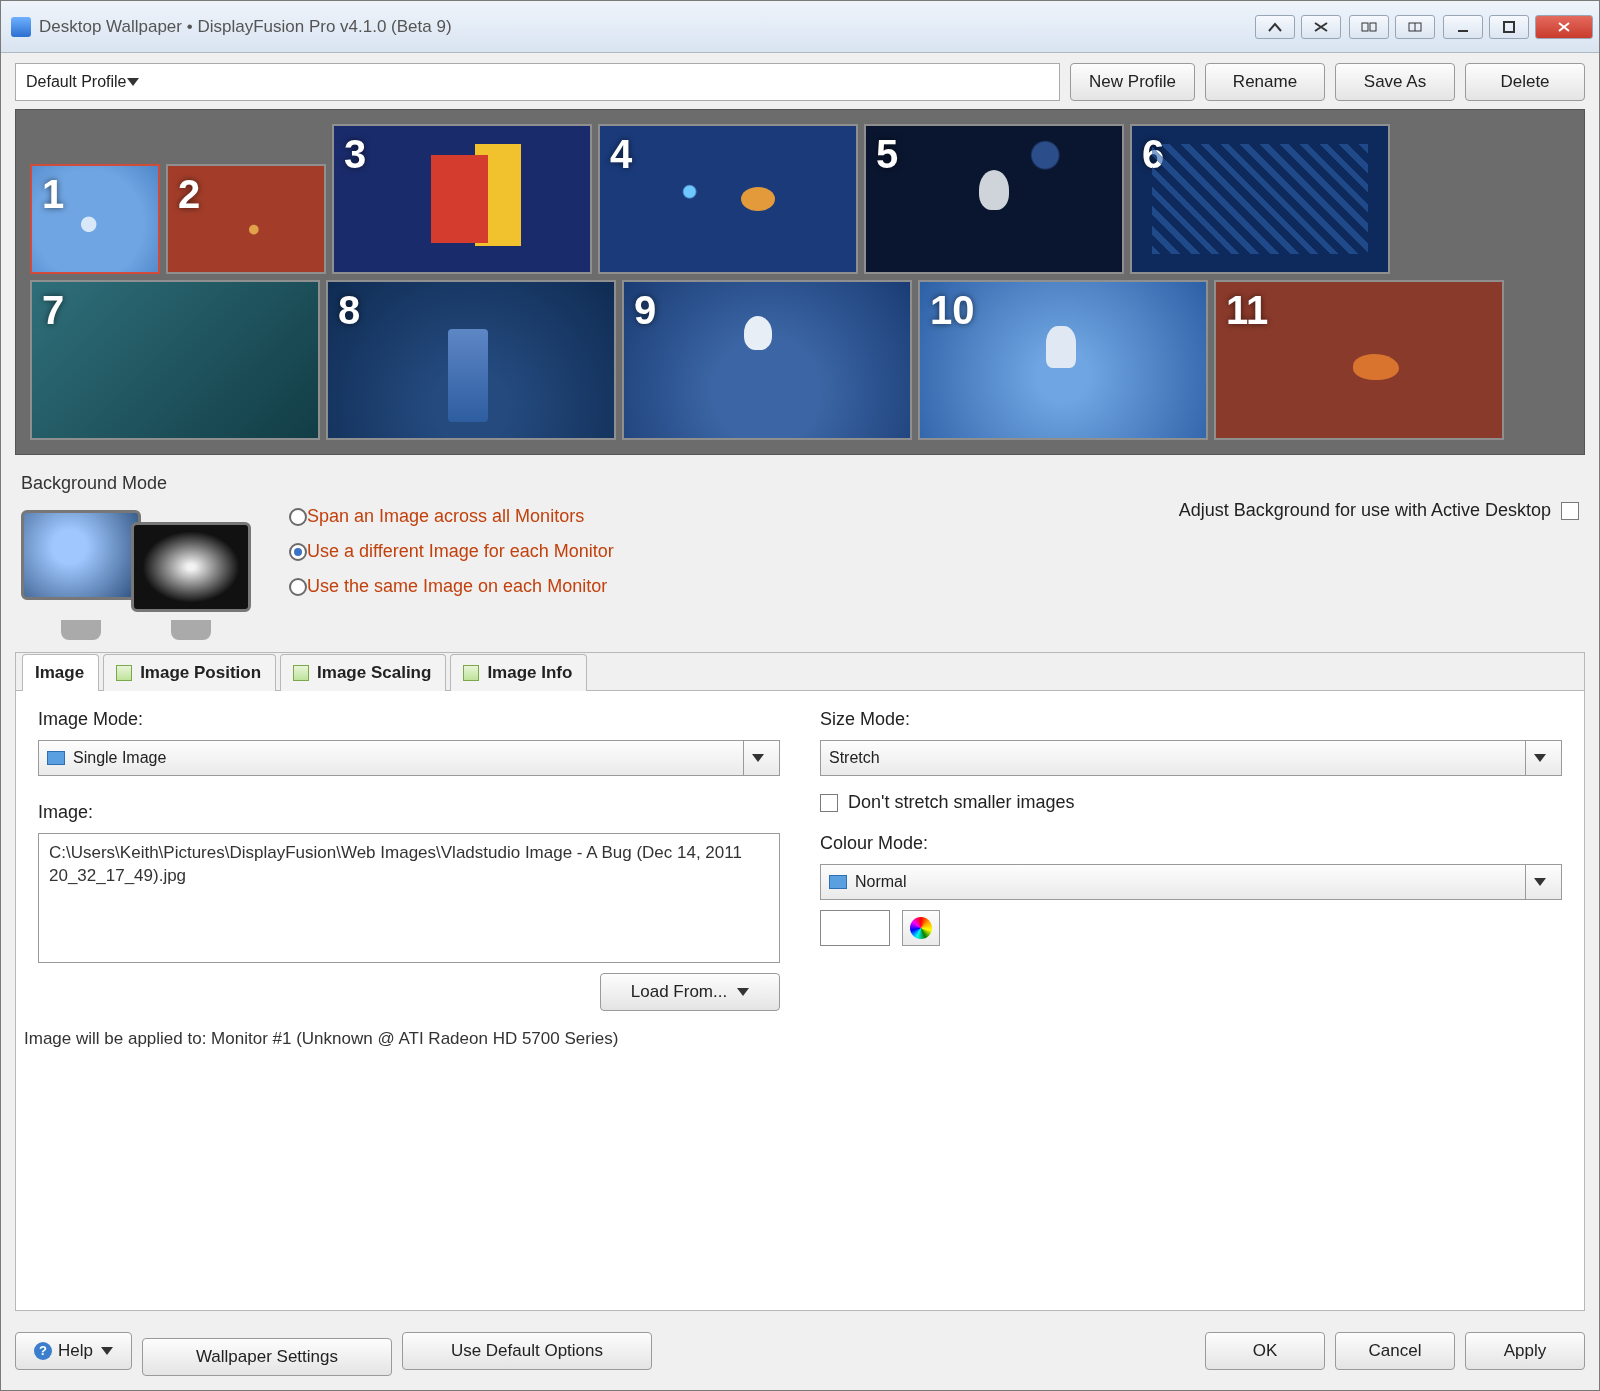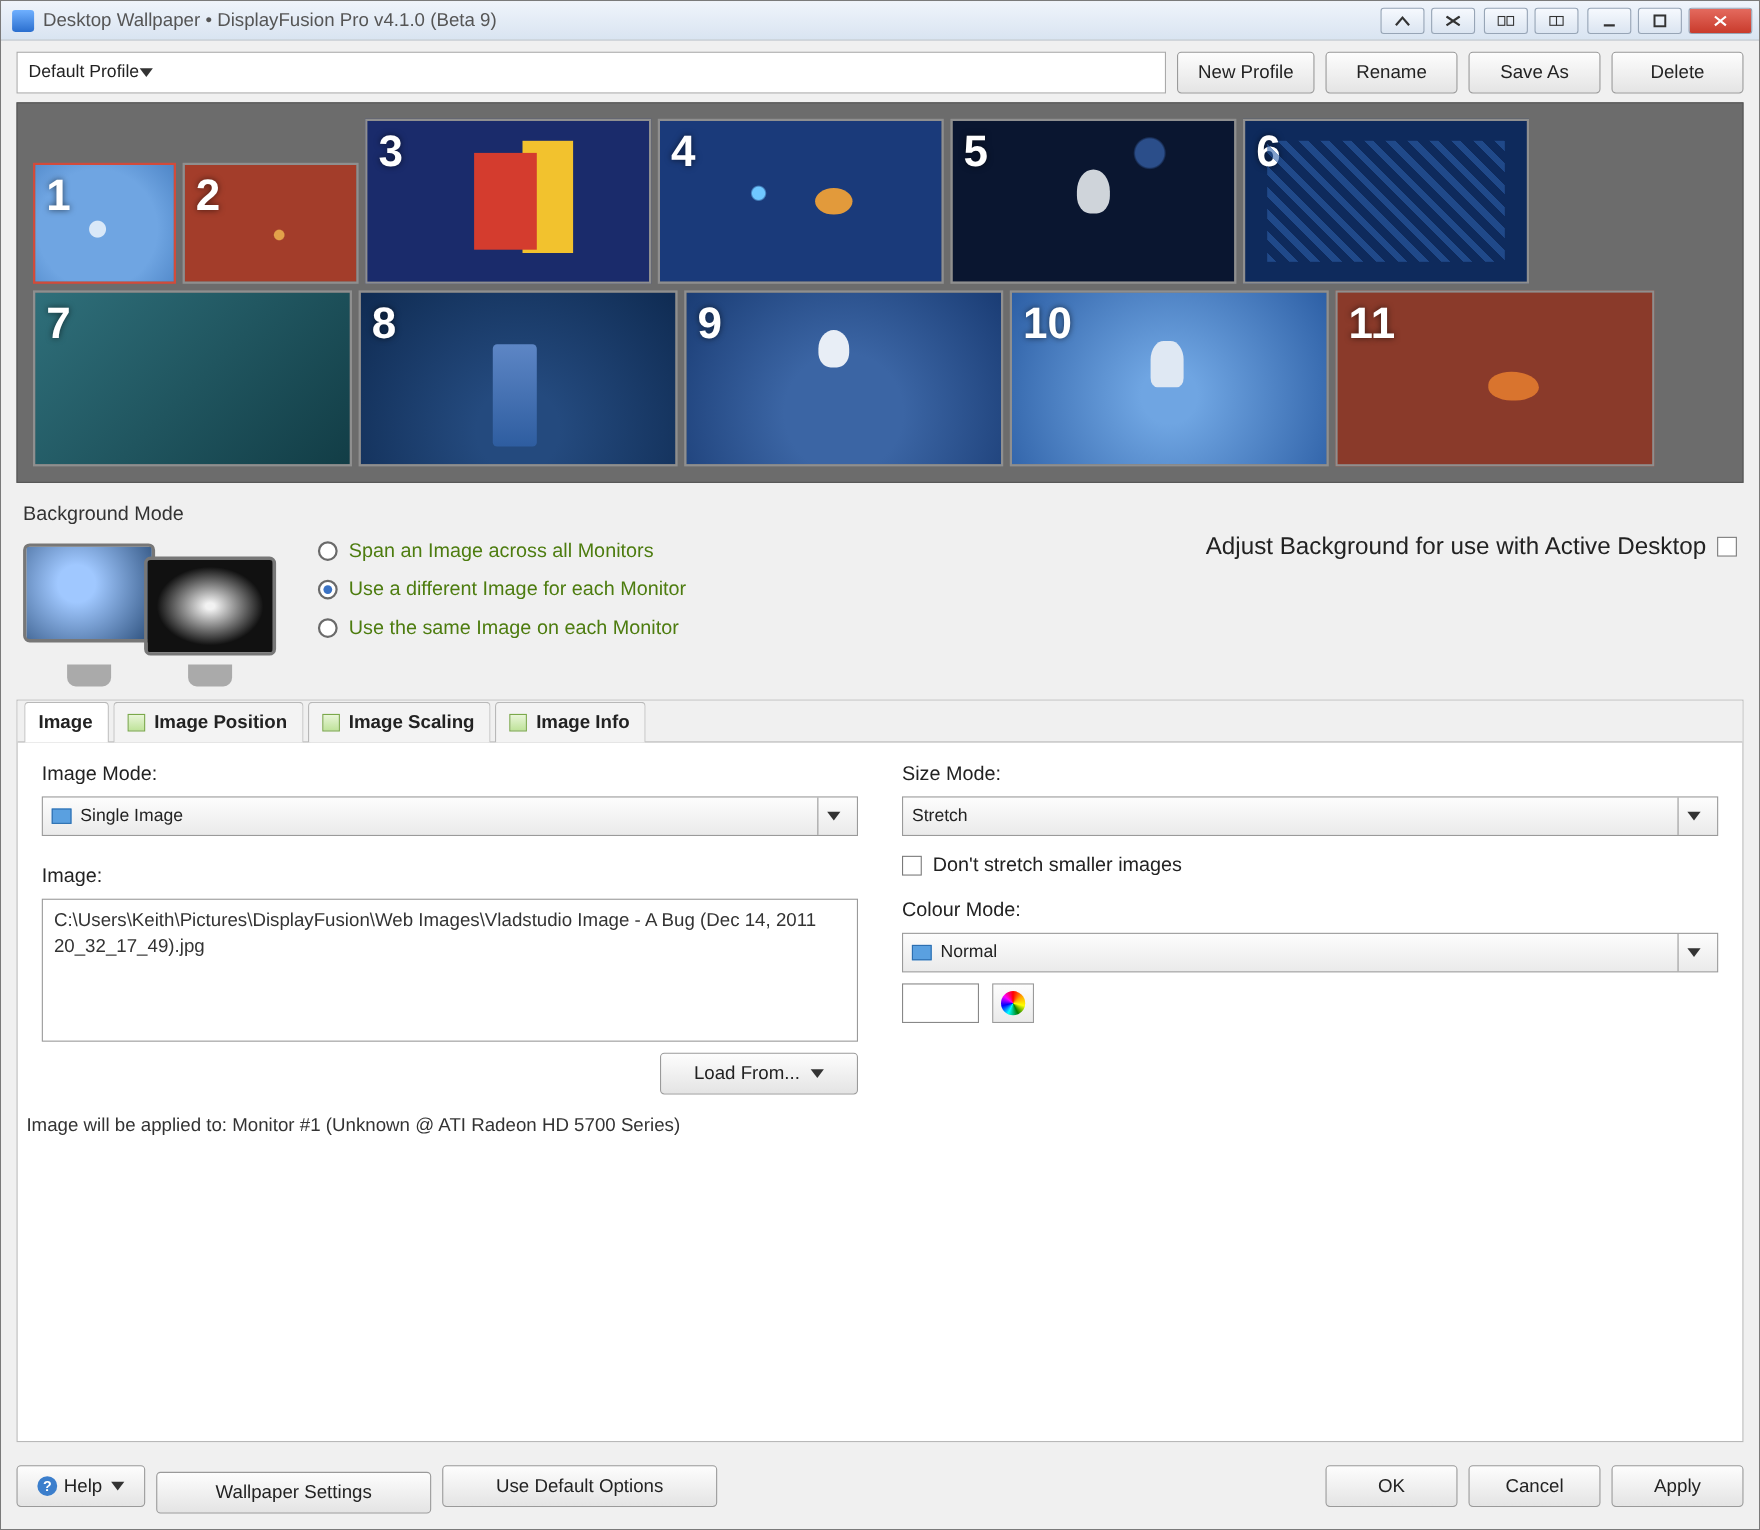--- a/index.html
+++ b/index.html
@@ -12,21 +12,21 @@
   }
   .window {
     width: 1600px;
     height: 1391px;
     background: #f0f0f0;
     border: 1px solid #7a7a7a;
     display: flex;
     flex-direction: column;
   }
   .titlebar {
-    height: 36px;
+    height: 52px;
     background: linear-gradient(#eff4fb, #d9e4f1);
     border-bottom: 1px solid #b0b8c2;
     display: flex;
     align-items: center;
     padding: 0 6px 0 10px;
     gap: 8px;
   }
   .titlebar .app-icon {
     width: 20px; height: 20px;
     background: linear-gradient(#6fb0ff,#2b6fcf);
@@ -131,26 +131,26 @@
   
   .bgmode { padding:10px 6px 4px 6px; }
   .section-label { font-size:18px; color:#333; margin-bottom:6px; }
   .bgmode-body { display:flex; gap:18px; align-items:flex-start; }
   .mon-illus { width:250px; height:140px; position:relative; }
   .mon-illus .pane{position:absolute;width:120px;height:90px;border:3px solid #777;border-radius:6px;background:#222;}
   .mon-illus .p1{left:0;top:10px;background:radial-gradient(circle at 40% 40%,#a0c8ff 20%,#2b4e7a 100%);}
   .mon-illus .p2{left:110px;top:22px;background:radial-gradient(ellipse at 50% 50%,#f2f2f2 5%,#111 60%);}
   .mon-illus .stand{position:absolute;width:40px;height:20px;background:#aaa;bottom:0;border-radius:0 0 8px 8px;}
   .radio-col { display:flex; flex-direction:column; gap:14px; padding-top:6px; }
-  .radio-row { display:flex; align-items:center; gap:10px; font-size:18px; color:#4d7c0f;}
+  .radio-row { display:flex; align-items:center; font-size:18px; color:#c2410c;}
   .radio {
     width:18px;height:18px;border:2px solid #6a6a6a;border-radius:50%;display:inline-flex;align-items:center;justify-content:center;background:#fff;
   }
   .radio.checked::after{content:"";width:8px;height:8px;border-radius:50%;background:#3a72c4;}
-  .adjust-row { margin-left:auto; display:flex; align-items:center; gap:10px; font-size:22px;}
+  .adjust-row { margin-left:auto; display:flex; align-items:center; gap:10px; font-size:18px;}
   .checkbox{width:18px;height:18px;border:1px solid #7a7a7a;background:#fff;}
 
   
   .tabs-wrap { border:1px solid #b8b8b8; background:#fff; flex:1; display:flex; flex-direction:column; }
   .tabstrip { display:flex; align-items:flex-end; background:#f0f0f0; border-bottom:1px solid #b8b8b8; padding-left:6px;font-weight:bold; }
   .tab {
     padding:8px 14px 8px 12px;
     border:1px solid #b8b8b8;
     border-bottom:none;
     background:#f3f3f3;

